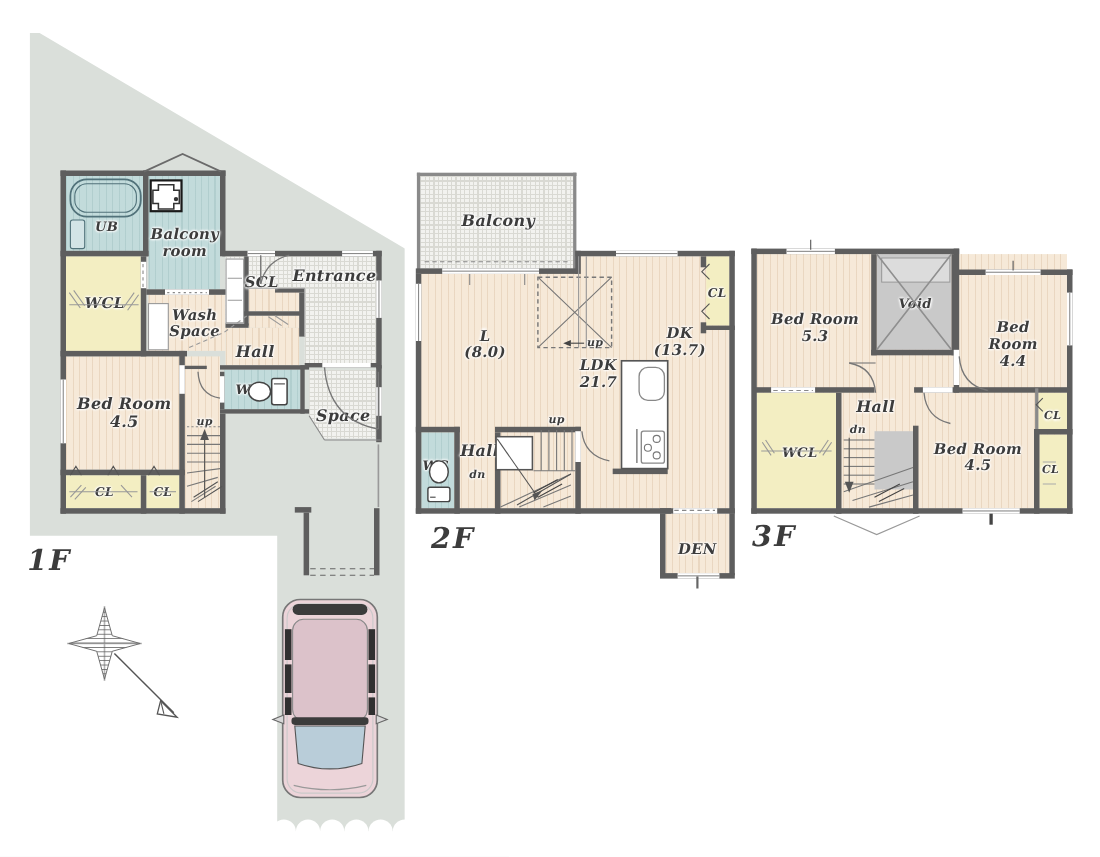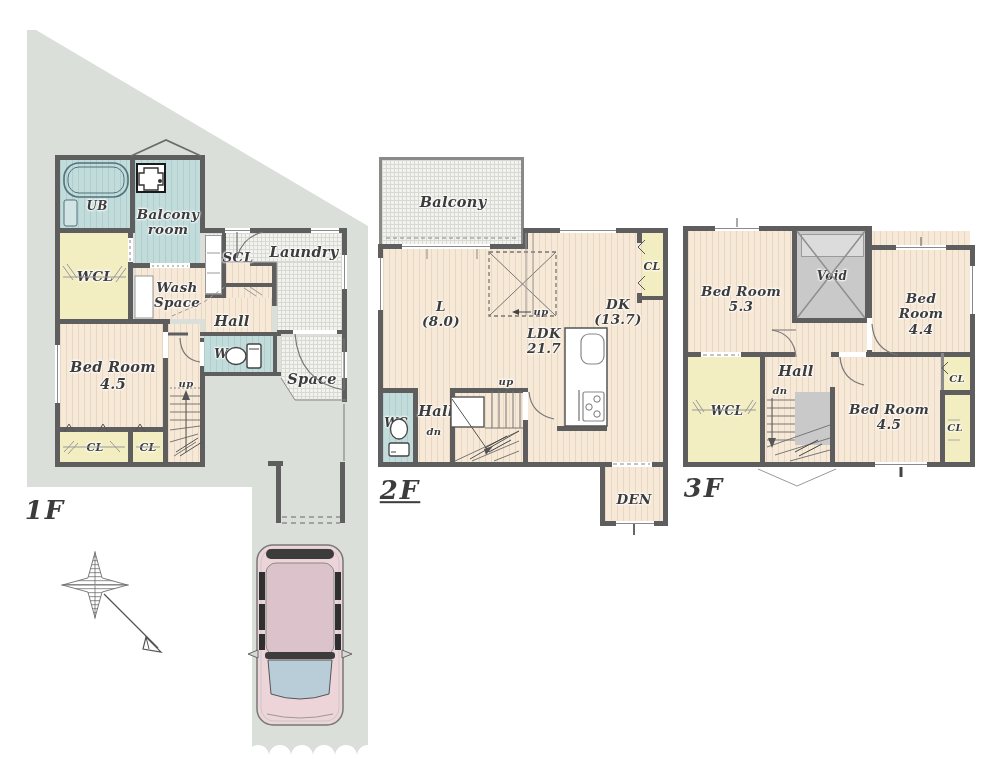--- a/index.html
+++ b/index.html
@@ -110,21 +110,21 @@
   <i class="gap" style="left:200px;top:342px;width:4px;height:24px;"></i>
   <i class="gap" style="left:293px;top:330px;width:44px;height:4px;"></i>
 
   <div class="lbl s12" style="left:97px;top:207px;">UB</div>
   <div class="lbl s13" style="left:168px;top:222px;">Balcony
 room</div>
   <div class="lbl s13" style="left:95px;top:277px;">WCL</div>
   <div class="lbl s13" style="left:177px;top:295px;">Wash
 Space</div>
   <div class="lbl s13" style="left:238px;top:258px;">SCL</div>
-  <div class="lbl s14" style="left:304px;top:252px;">Laundry</div>
+  <div class="lbl s14" style="left:304px;top:252px;">Entrance</div>
   <div class="lbl s14" style="left:232px;top:321px;">Hall</div>
   <div class="lbl s12" style="left:226px;top:355px;">WC</div>
   <div class="lbl s14" style="left:312px;top:379px;">Space</div>
   <div class="lbl s14" style="left:113px;top:376px;">Bed Room
 4.5</div>
   <div class="lbl s11" style="left:95px;top:448px;">CL</div>
   <div class="lbl s11" style="left:148px;top:448px;">CL</div>
   <div class="lbl s10" style="left:186px;top:384px;">up</div>
   <div class="lbl ttl" style="left:45px;top:511px;">1F</div>
 </div>
@@ -173,21 +173,21 @@
 21.7</div>
   <div class="lbl s13" style="left:618px;top:312px;">DK
 (13.7)</div>
   <div class="lbl s11" style="left:652px;top:267px;">CL</div>
   <div class="lbl s10" style="left:541px;top:312px;">up</div>
   <div class="lbl s10" style="left:506px;top:382px;">up</div>
   <div class="lbl s10" style="left:434px;top:432px;">dn</div>
   <div class="lbl s12" style="left:396px;top:424px;">WC</div>
   <div class="lbl s14" style="left:436px;top:411px;">Hall</div>
   <div class="lbl s13" style="left:634px;top:500px;">DEN</div>
-  <div class="lbl ttl" style="left:400px;top:491px;text-decoration:underline;">2F</div>
+  <div class="lbl ttl" style="left:412px;top:491px;">2F</div>
 </div>
 
 <div>
   <div class="wood" style="left:688px;top:231px;width:282px;height:231px;"></div>
   <div class="voidg" style="left:797px;top:231px;width:68px;height:87px;"></div>
   <div class="abs" style="left:801px;top:234px;width:61px;height:21px;background:#dcdcdc;border:1px solid #9a9a9a;"></div>
   <div class="yellow" style="left:688px;top:357px;width:72px;height:105px;"></div>
   <div class="voidg" style="left:795px;top:392px;width:35px;height:53px;"></div>
   <div class="yellow" style="left:944px;top:357px;width:26px;height:33px;"></div>
   <div class="yellow" style="left:945px;top:395px;width:25px;height:67px;"></div>

